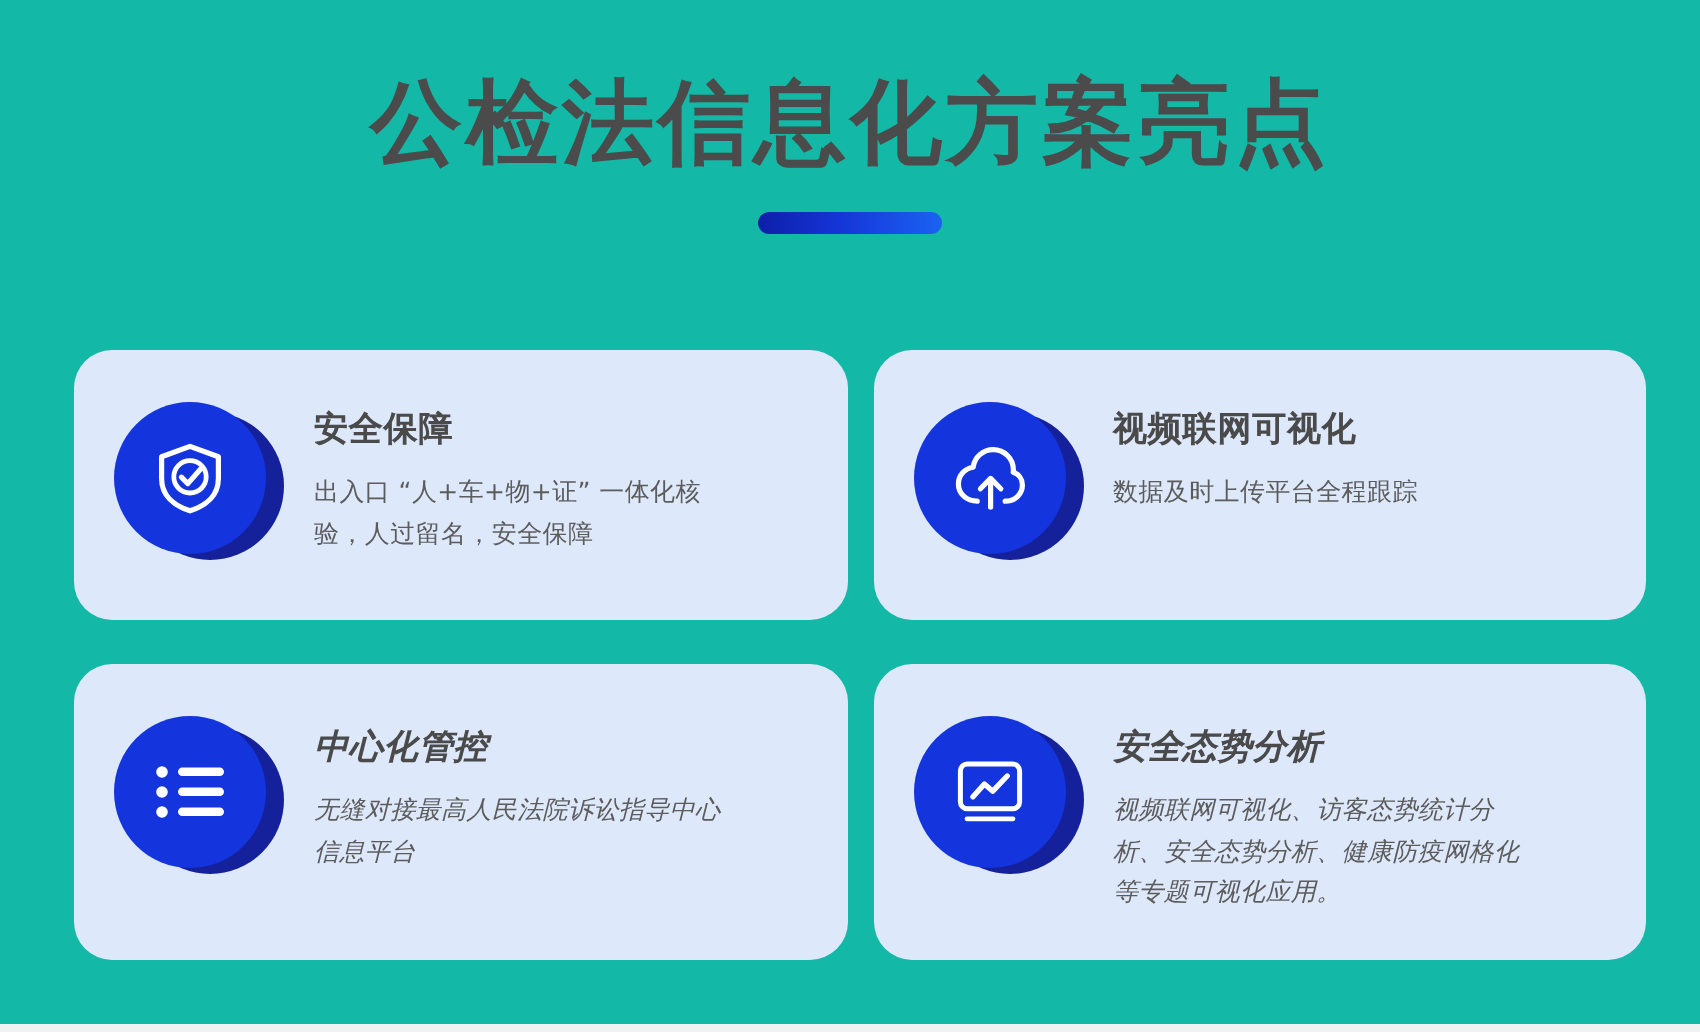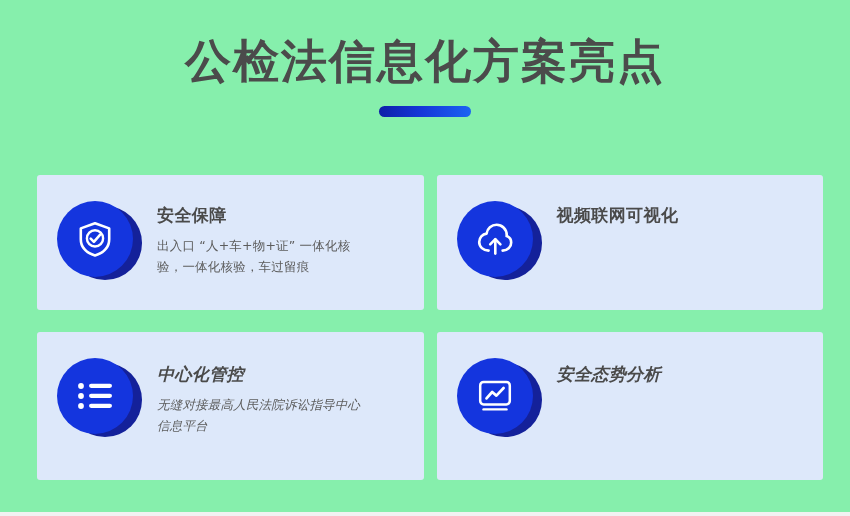--- a/index.html
+++ b/index.html
@@ -13,21 +13,21 @@
     font-family: "DejaVu Sans", "Liberation Sans", sans-serif;
     overflow: hidden;
     position: relative;
   }
 
   .page {
     position: relative;
     width: 850px;
     height: 516px;
     box-sizing: border-box;
-    background: #86efac;
+    background: #14b8a6;
   }
 
   
   .header {
     padding-top: 34px;
     text-align: center;
   }
   .page-title {
     font-size: 46px;
     font-weight: bold;
@@ -52,21 +52,21 @@
     width: 786px;
     display: grid;
     grid-template-columns: 1fr 1fr;
     grid-template-rows: 135px 148px;
     column-gap: 13px;
     row-gap: 22px;
   }
 
   .card {
     background: #dde8fa;
-    border-radius: 3px;
+    border-radius: 19px;
     display: flex;
     align-items: flex-start;
     box-sizing: border-box;
     padding: 18px 20px 18px 18px;
     position: relative;
   }
 
   
   .icon-wrap {
     position: relative;
@@ -157,39 +157,40 @@
             <svg width="36" height="38" viewBox="0 0 36 38" fill="none">
               <path d="M18 3.2 L32.2 8.4 V19.2 C32.2 27.6 26.2 32.8 18 35.4 C9.8 32.8 3.8 27.6 3.8 19.2 V8.4 Z" stroke="#ffffff" stroke-width="2.6" stroke-linejoin="round" fill="none"></path>
               <circle cx="18" cy="18.4" r="8.1" stroke="#ffffff" stroke-width="2.4" fill="none"></circle>
               <path d="M13.7 18.6 L16.9 21.8 L23.2 14.6" stroke="#ffffff" stroke-width="2.6" stroke-linecap="round" stroke-linejoin="round" fill="none"></path>
             </svg>
           </span>
         </div>
       </div>
       <div class="card-text">
         <div class="card-title">安全保障</div>
-        <div class="card-desc">出入口 “人+车+物+证” 一体化核验，一体化核验，车过留痕</div>
+        <div class="card-desc">出入口 “人+车+物+证” 一体化核验，人过留名，安全保障</div>
       </div>
     </div>
 
     <div class="card">
       <div class="icon-wrap">
         <div class="icon-shadow"></div>
         <div class="icon-circle">
           <span>
             <svg width="40" height="36" viewBox="0 0 40 36" fill="none">
               <path d="M13.6 29.6 C8.2 29.6 4.2 25.8 4.2 21 C4.2 16.7 7.4 13.2 11.6 12.6 C12.2 7.6 16.5 3.8 21.6 3.8 C27.2 3.8 31.7 8.3 31.7 13.9 C31.7 14.3 31.7 14.7 31.6 15.1 C34.3 16 36.2 18.5 36.2 21.5 C36.2 25.3 33.2 29.6 27.6 29.6" stroke="#ffffff" stroke-width="2.6" stroke-linecap="round" stroke-linejoin="round" fill="none"></path>
               <path d="M20.3 32.6 V18.6" stroke="#ffffff" stroke-width="2.6" stroke-linecap="round"></path>
               <path d="M15.2 23.4 L20.3 18.2 L25.4 23.4" stroke="#ffffff" stroke-width="2.6" stroke-linecap="round" stroke-linejoin="round" fill="none"></path>
             </svg>
           </span>
         </div>
       </div>
       <div class="card-text">
         <div class="card-title">视频联网可视化</div>
+        <div class="card-desc">数据及时上传平台全程跟踪</div>
       </div>
     </div>
 
     <div class="card row2">
       <div class="icon-wrap">
         <div class="icon-shadow"></div>
         <div class="icon-circle">
           <span>
             <svg width="38" height="30" viewBox="0 0 38 30" fill="none">
               <circle cx="5" cy="5" r="2.9" fill="#ffffff"></circle>
@@ -216,19 +217,20 @@
             <svg width="38" height="34" viewBox="0 0 38 34" fill="none">
               <rect x="4.2" y="3" width="29.6" height="22.4" rx="3.4" stroke="#ffffff" stroke-width="2.5" fill="none"></rect>
               <path d="M10.5 19.4 L16.2 13 L20.4 16.6 L27.6 9" stroke="#ffffff" stroke-width="2.7" stroke-linecap="round" stroke-linejoin="round" fill="none"></path>
               <path d="M7.5 30.4 H30.5" stroke="#ffffff" stroke-width="2.4" stroke-linecap="round"></path>
             </svg>
           </span>
         </div>
       </div>
       <div class="card-text">
         <div class="card-title">安全态势分析</div>
+        <div class="card-desc">视频联网可视化、访客态势统计分析、安全态势分析、健康防疫网格化等专题可视化应用。</div>
       </div>
     </div>
 
   </div>
 
   <div class="bottom-strip"></div>
 </div>
 
 </body></html>

